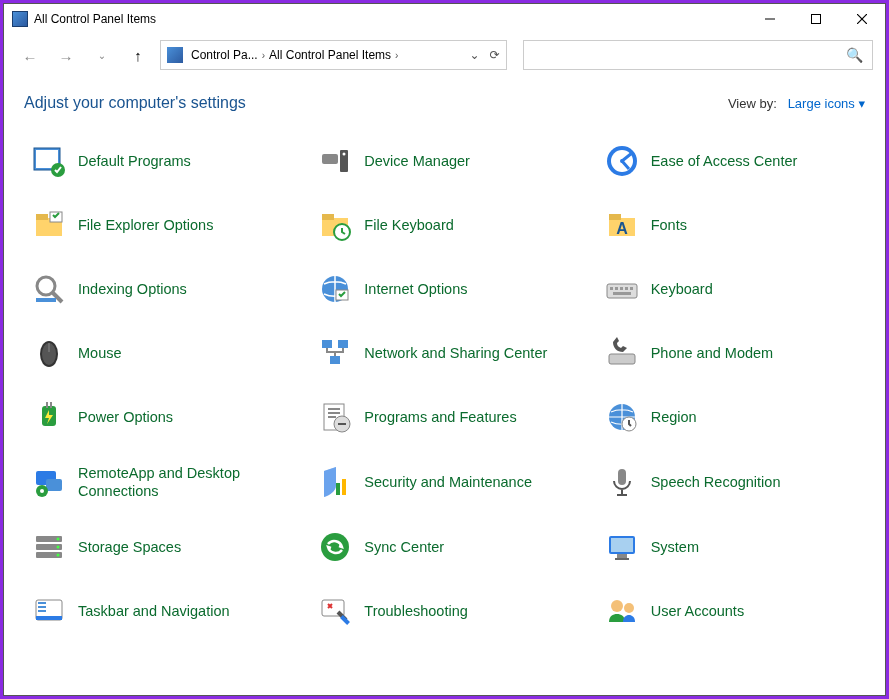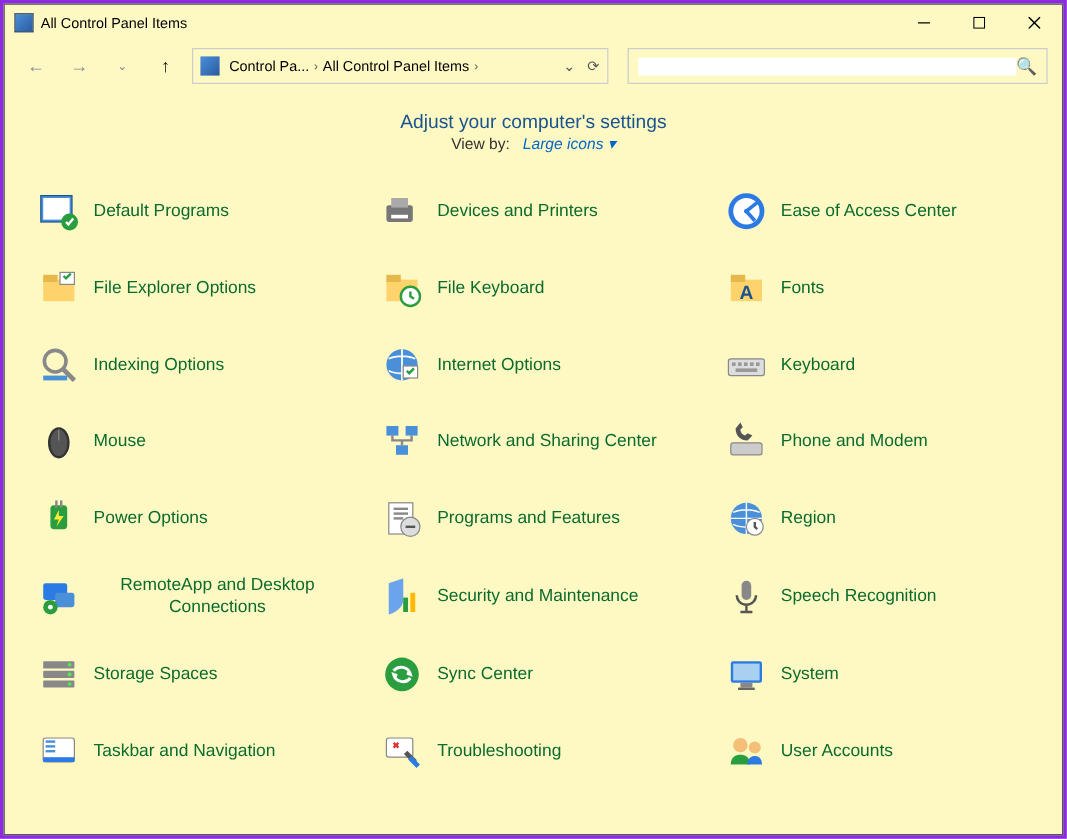--- a/index.html
+++ b/index.html
@@ -1,43 +1,43 @@
 <!DOCTYPE html>
 <html><head>
 <meta charset="utf-8">
 <style>
 * { box-sizing: border-box; margin: 0; padding: 0; font-family: "Segoe UI", Tahoma, sans-serif; }
 body { background: #8a2be2; padding: 3px; width: 889px; height: 699px; }
-.window { background: #fef9c3; width: 100%; height: 100%; display: flex; flex-direction: column; border: 1px solid #555; }
+.window { background: #ffffff; width: 100%; height: 100%; display: flex; flex-direction: column; border: 1px solid #555; }
 .titlebar { display: flex; align-items: center; height: 30px; padding: 0 0 0 8px; font-size: 12px; }
 .titlebar-icon { width: 16px; height: 16px; margin-right: 6px; background: linear-gradient(135deg,#4a90d9,#2c5aa0); border: 1px solid #1a3d6e; }
 .titlebar-title { flex: 1; color: #000; }
 .winbtn { width: 46px; height: 30px; display: flex; align-items: center; justify-content: center; cursor: pointer; font-size: 13px; }
 
 .navbar { display: flex; align-items: center; padding: 6px 12px; gap: 8px; }
 .navbtn { width: 28px; height: 28px; display: flex; align-items: center; justify-content: center; color: #888; font-size: 15px; cursor: default; }
 .navbtn.active { color: #000; cursor: pointer; }
 .addrbox { flex: 1; display: flex; align-items: center; border: 1px solid #ccc; height: 30px; padding: 0 6px; font-size: 12px; gap: 4px; max-width: 370px; }
 .addrbox .cp-icon { width: 16px; height: 16px; background: linear-gradient(135deg,#4a90d9,#2c5aa0); margin-right: 4px; }
 .crumb { color: #000; cursor: pointer; }
 .crumb-sep { color: #555; font-size: 10px; }
 .addr-right { margin-left: auto; display: flex; gap: 10px; align-items: center; }
 .addr-right span { color: #555; font-size: 12px; cursor: pointer; }
 .searchbox { flex: 1; border: 1px solid #ccc; height: 30px; display: flex; align-items: center; padding: 0 8px; margin-left: 8px; }
 .searchbox input { border: none; outline: none; flex: 1; font-size: 13px; }
 .searchbox .sicon { color: #666; font-size: 14px; }
 
 .content { flex: 1; padding: 18px 20px; overflow: auto; }
-.header-row { display: flex; align-items: center; justify-content: space-between; margin-bottom: 24px; flex-direction: column; }
+.header-row { display: flex; align-items: center; justify-content: space-between; margin-bottom: 24px; }
 .header-title { color: #1a5490; font-size: 16px; }
 .viewby { font-size: 13px; color: #333; }
-.viewby .link { color: #0066cc; cursor: pointer; font-style: italic; }
+.viewby .link { color: #0066cc; cursor: pointer; }
 
 .grid { display: grid; grid-template-columns: repeat(3, 1fr); column-gap: 18px; row-gap: 14px; }
-.item { display: flex; align-items: center; gap: 12px; padding: 4px; cursor: pointer; border: 4px solid transparent; text-align: center; }
+.item { display: flex; align-items: center; gap: 12px; padding: 4px; cursor: pointer; border: 4px solid transparent; }
 .item.highlight { border: 4px solid #7b2ff7; }
 .item-icon { width: 34px; height: 34px; flex-shrink: 0; display: flex; align-items: center; justify-content: center; }
 .item-icon svg { width: 34px; height: 34px; }
 .item-label { color: #0b6b2e; font-size: 14.5px; line-height: 1.25; }
 </style>
 </head>
 <body>
 
 <div class="window">
 
@@ -100,24 +100,24 @@
           <div class="item-icon">
             <svg>
               <use href="#i-default-programs"></use>
             </svg>
           </div>
           <div class="item-label">Default Programs</div>
         </div>
         <div class="item">
           <div class="item-icon">
             <svg>
-              <use href="#i-devices-printers"></use>
-            </svg>
-          </div>
-          <div class="item-label">Devices and Printers</div>
+              <use href="#i-device-manager"></use>
+            </svg>
+          </div>
+          <div class="item-label">Device Manager</div>
         </div>
         <div class="item">
           <div class="item-icon">
             <svg>
               <use href="#i-ease-access"></use>
             </svg>
           </div>
           <div class="item-label">Ease of Access Center</div>
         </div>
         <div class="item">

